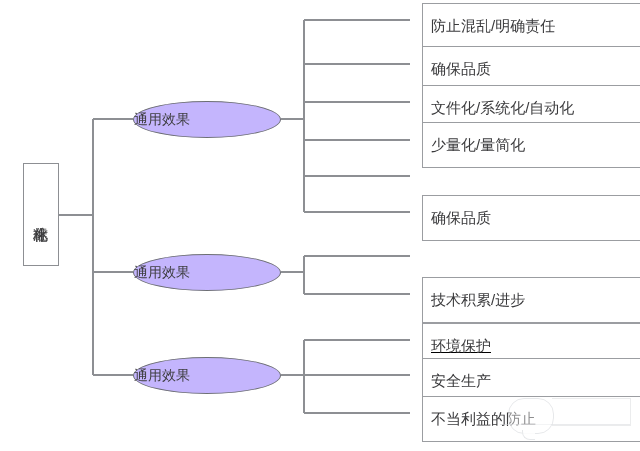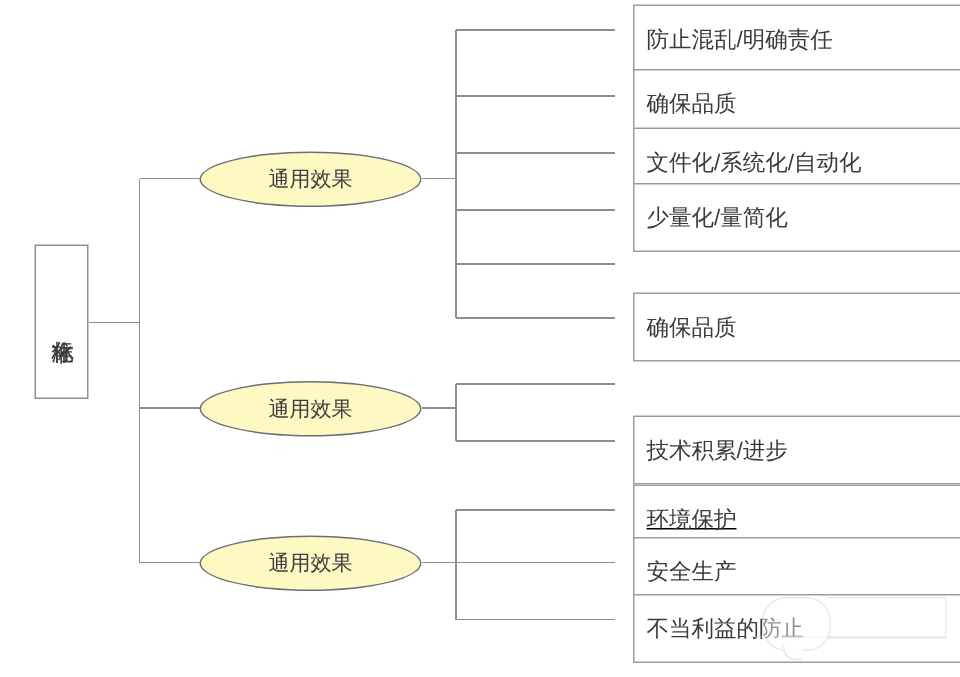--- a/index.html
+++ b/index.html
@@ -50,25 +50,25 @@
     white-space: nowrap;
   }
 
   
   .ellipse {
     position: absolute;
     width: 148px;
     height: 37px;
     border: 1px solid #6d6f74;
     border-radius: 50%;
-    background: #fef9c3;
+    background: #c4b5fd;
     box-sizing: border-box;
     display: flex;
     align-items: center;
-    justify-content: center;
+    justify-content: flex-start;
   }
   .ellipse-text {
     font-size: 14px;
     color: #3c3c3e;
     white-space: nowrap;
   }
 
   
   .leaf {
     position: absolute;

